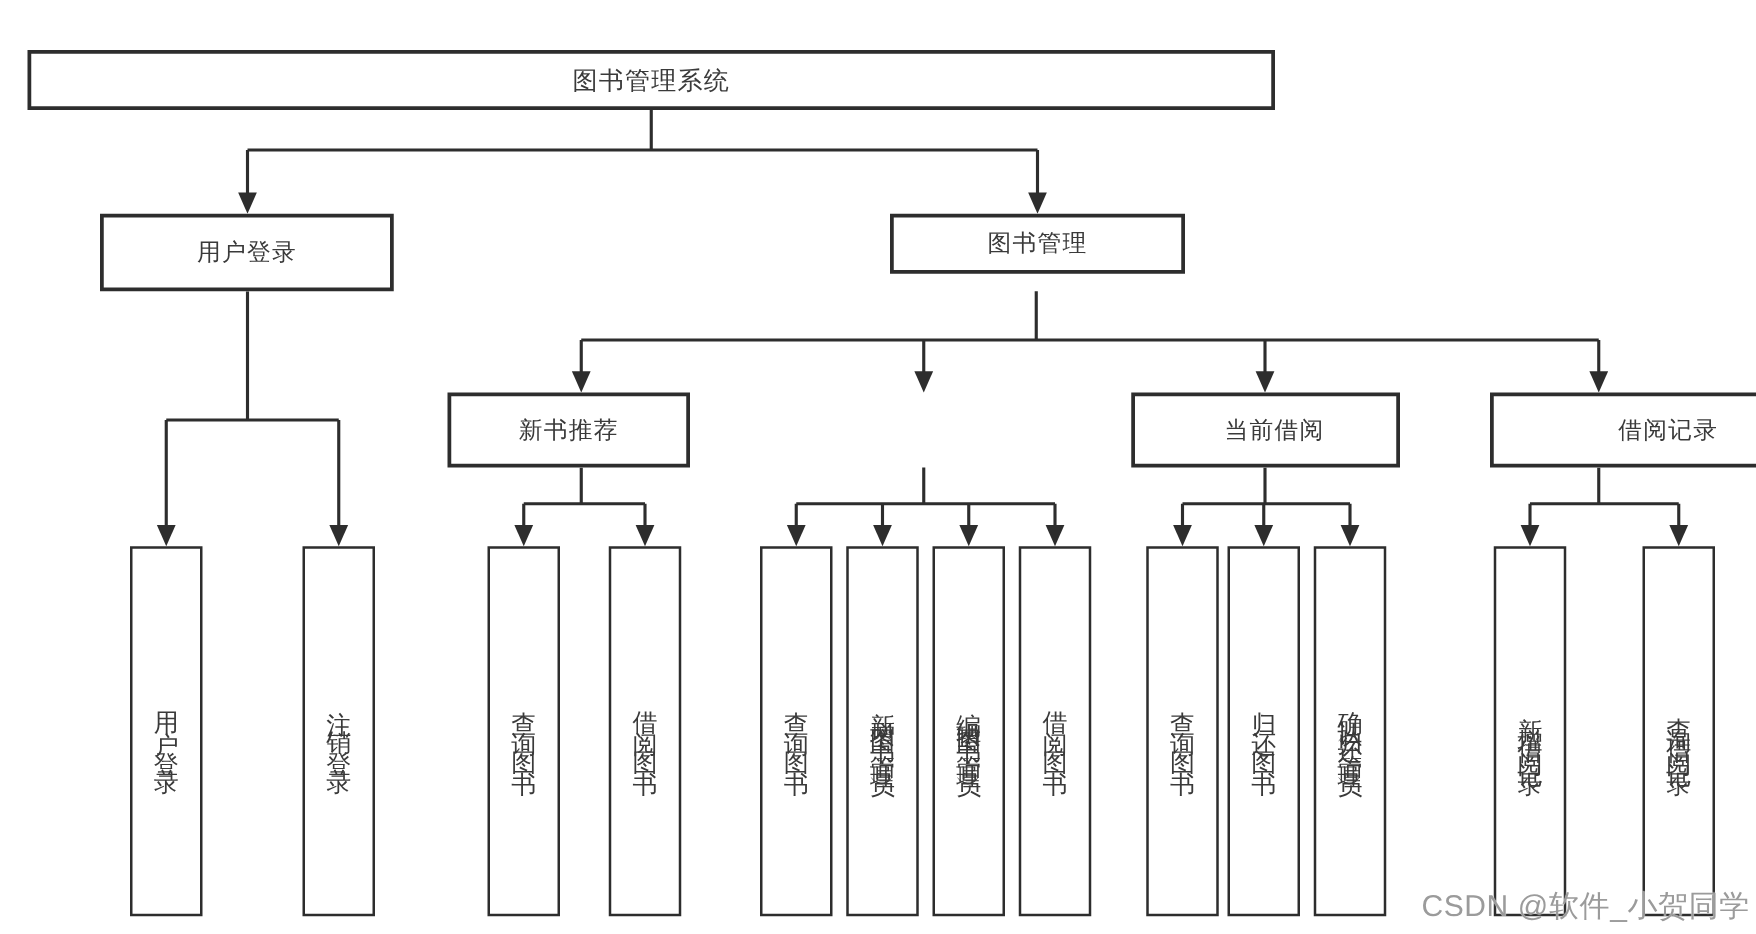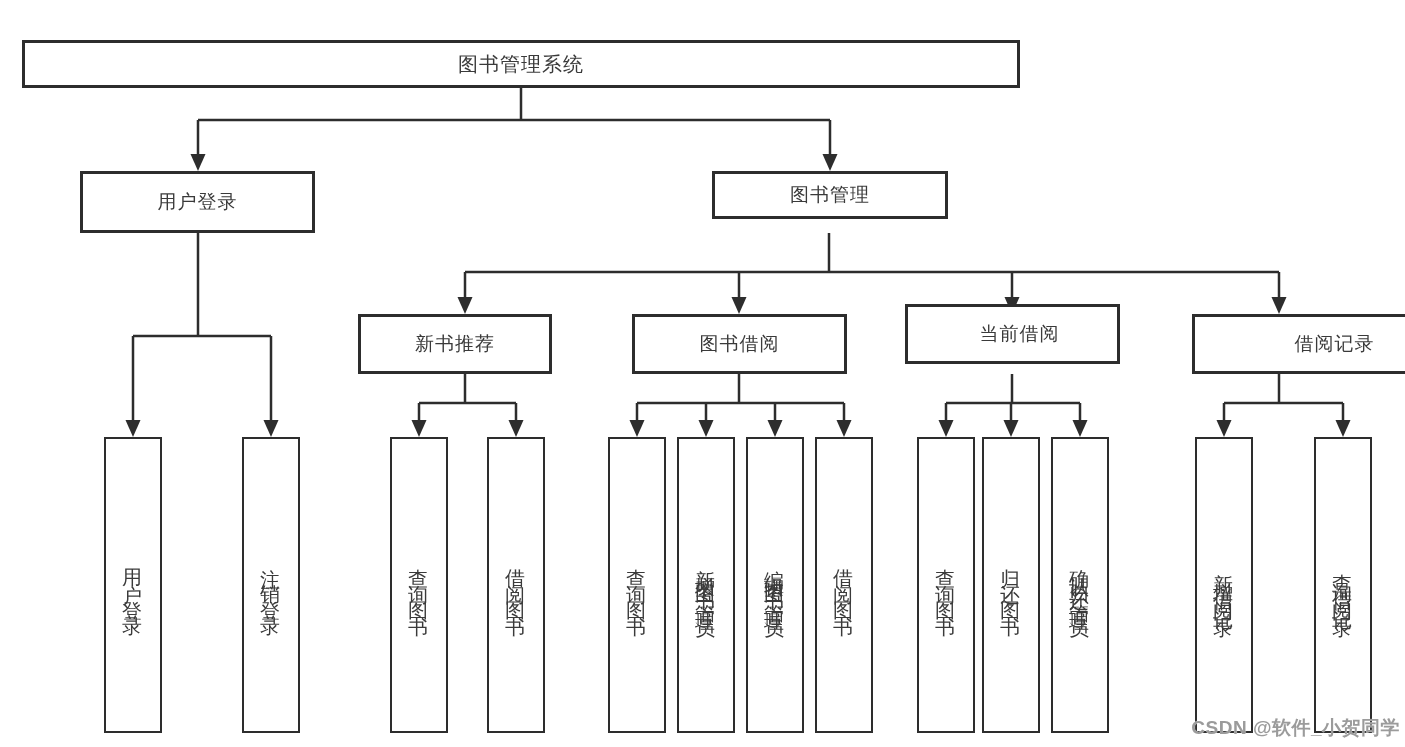--- a/index.html
+++ b/index.html
@@ -41,25 +41,24 @@
     white-space: normal;
     overflow: hidden;
   }
   .leaf.mid  { letter-spacing: 9px; }
   .leaf.long { letter-spacing: 7px; }
   .watermark {
     position: absolute;
     right: 5px;
     bottom: 6px;
     z-index: 3;
-    font-size: 19px;
+    font-size: 24px;
     color: #9b9b9b;
     letter-spacing: 0.5px;
     text-shadow: 0 0 1px #ffffff;
-    font-weight: bold;
   }
 </style>
 </head>
 <body>
 
 <div class="canvas">
 
   <svg class="connectors" viewBox="0 0 1405 747">
     <g fill="none" stroke="#2d2d2d" stroke-width="2.5">
       <path d="M521 68 V120 M198 120 H830 M198 120 V156 M830 120 V156"></path>
@@ -92,22 +91,21 @@
       <polygon points="1335.5,420 1350.5,420 1343,437"></polygon>
     </g>
   </svg>
 
   <div class="node root" style="left:22px; top:20px; width:998px; height:48px;margin-top:20px;">图书管理系统</div>
 
   <div class="node" style="left:80px; top:171px; width:235px; height:62px;">用户登录</div>
   <div class="node" style="left:712px; top:171px; width:236px; height:48px;">图书管理</div>
 
   <div class="node" style="left:358px; top:314px; width:194px; height:60px;">新书推荐</div>
-  <div class="node" style="left:632px; top:314px; width:215px; height:60px;">图书借阅</div>
-  <div class="node" style="left:905px; top:304px; width:215px; height:60px;padding-left:14px;">当前借阅</div>
+  <div class="node" style="left:905px; top:314px; width:215px; height:60px;padding-left:14px;">当前借阅</div>
   <div class="node" style="left:1192px; top:314px; width:253px; height:60px;padding-left:32px;">借阅记录</div>
 
   <div class="node leaf" style="left:104px; top:437px; width:58px; height:296px;">用户登录</div>
   <div class="node leaf" style="left:242px; top:437px; width:58px; height:296px;">注销登录</div>
 
   <div class="node leaf" style="left:390px; top:437px; width:58px; height:296px;">查询图书</div>
   <div class="node leaf" style="left:487px; top:437px; width:58px; height:296px;">借阅图书</div>
 
   <div class="node leaf" style="left:608px; top:437px; width:58px; height:296px;">查询图书</div>
   <div class="node leaf long" style="left:677px; top:437px; width:58px; height:296px;">新增图书（管理员）</div>

